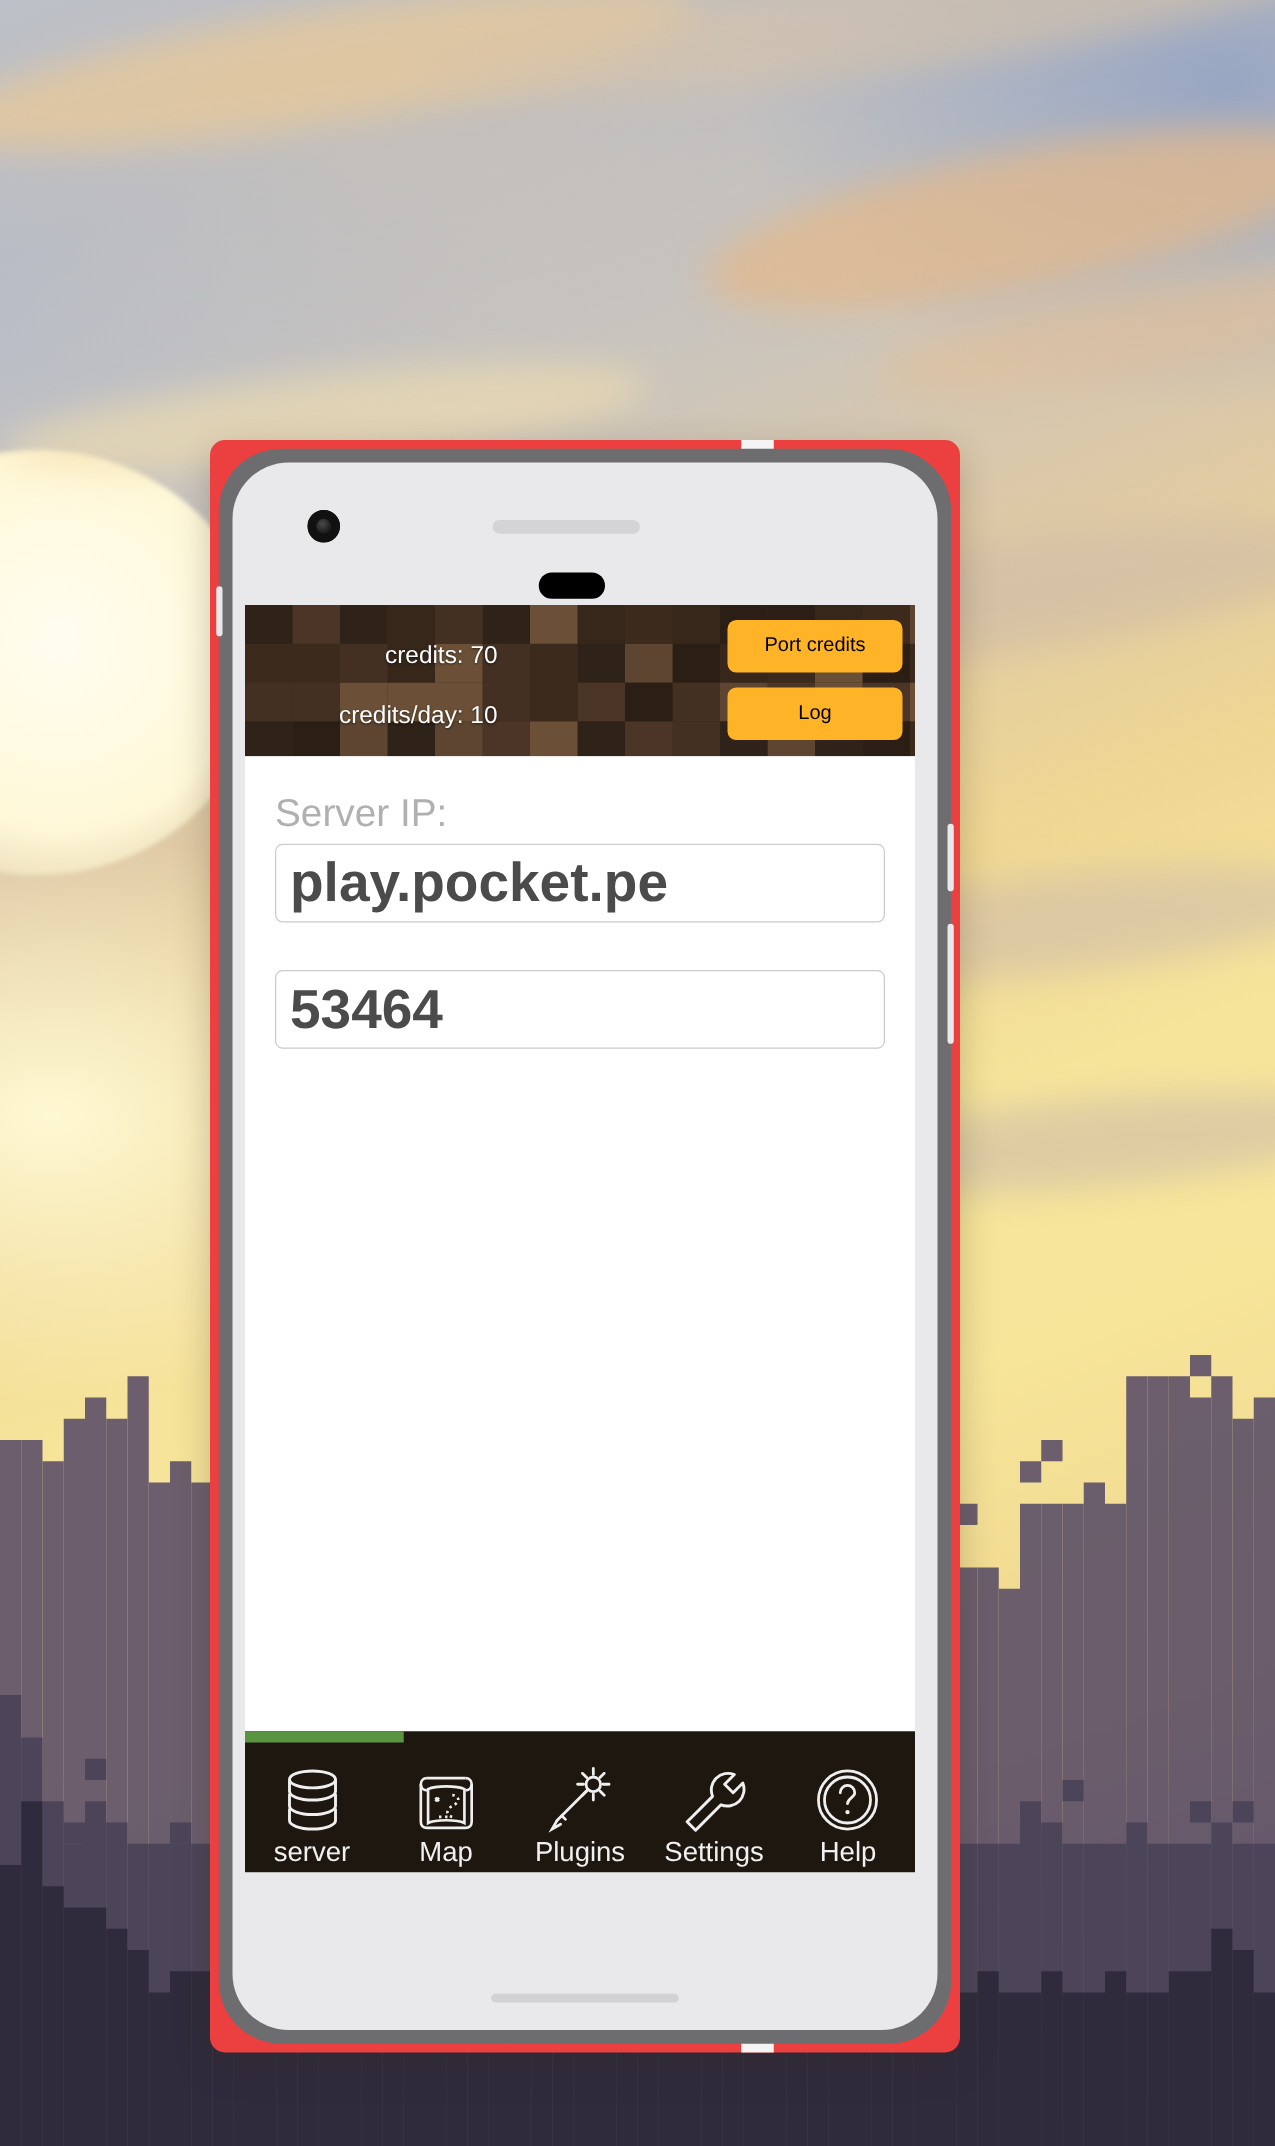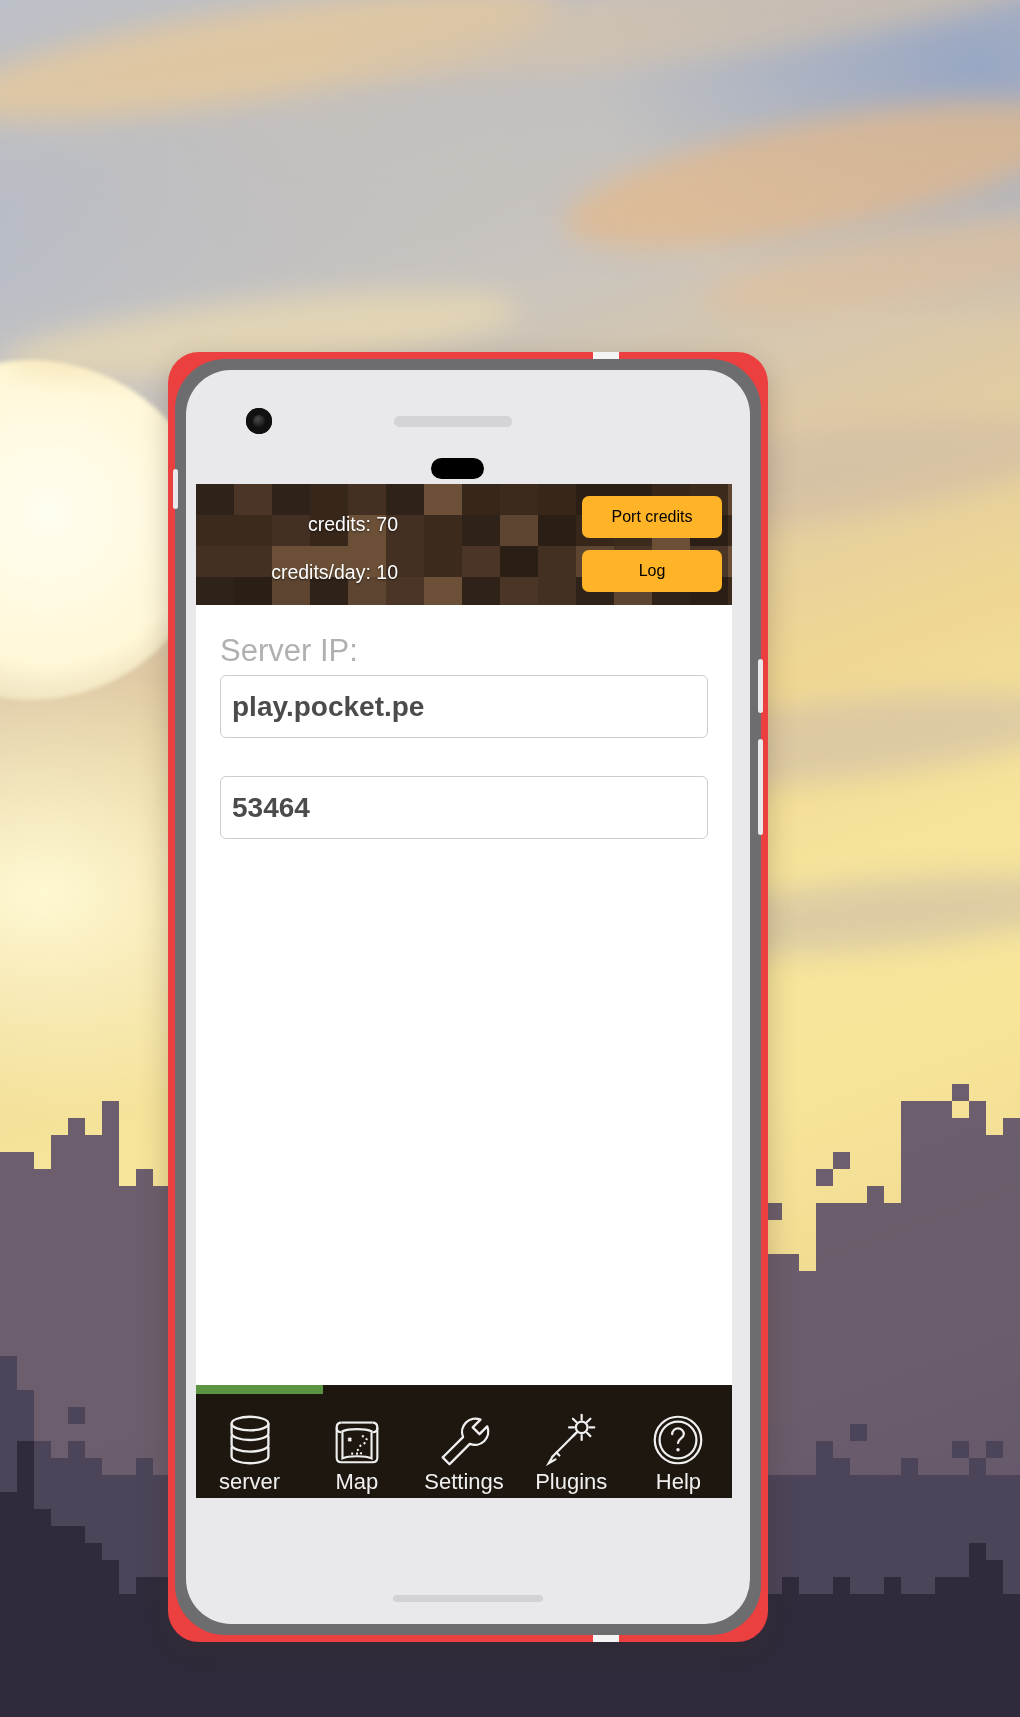--- a/index.html
+++ b/index.html
@@ -75,21 +75,21 @@
     text-shadow: 0 2px 10px rgba(80,70,60,.28);
   }
   .headline .l1 { display:block; font-size: 86px; transform: scaleX(.92); }
   .headline .l2 { display:block; font-size: 86px; margin-top: 22px; transform: scaleX(.92); }
 
   
   .phone {
     position: absolute;
     left: 168px; top: 352px;
     width: 600px; height: 1290px;
-    border-radius: 31px;
+    border-radius: 12px;
     background: #ec4040;
     padding: 7px;
     box-shadow: 0 10px 28px rgba(60,40,30,.25);
   }
   .phone-grey {
     position: absolute; inset: 7px;
     border-radius: 50px;
     background: #6d6d70;
   }
   .phone-screenarea {
@@ -198,21 +198,21 @@
   .field-label {
     color: #b0b0b0;
     font-size: 31px;
     margin-bottom: 6px;
   }
   .field-input {
     width: 100%; height: 63px;
     border: 1px solid #ccc; border-radius: 6px;
     background: #fff;
     color: #4b4b4b;
-    font-size: 28px; font-weight: bold;
+    font-size: 44px; font-weight: bold;
     font-family: "Liberation Sans", sans-serif;
     padding: 0 11px;
   }
   .field-gap { height: 38px; }
 
   
   .nav-wrap {
     position: absolute; left: 0; right: 0; bottom: 0;
     height: 113px;
     background: #1e1710;
@@ -588,37 +588,37 @@
         <path d="M17 23c6-3 24-3 30 0v28c-6-3-24-3-30 0z"></path>
         <path d="M23 30l3 3M26 30l-3 3"></path>
         <path d="M37 28c3 0 5 2 5 4s-3 4-5 5-4 3-4 5 2 4 5 4" stroke-dasharray="2 3"></path>
         <path d="M26 46h10" stroke-dasharray="2 3"></path>
       </svg>
                   </span>
                   <span class="nav-label">Map</span>
                 </div>
                 <div class="nav-item">
                   <span class="nav-icon">
-                    <svg viewBox="0 0 64 64" fill="none" stroke="#efefef" stroke-width="2.4" stroke-linejoin="round">
-        <path d="M49 11c-5-2-11-1-15 3s-5 10-3 15L13 47l-3 3 7 7 3-3 18-18c5 2 11 1 15-3s5-10 3-15l-8 8-7-7z"></path>
-      </svg>
-                  </span>
-                  <span class="nav-label">Settings</span>
-                </div>
-                <div class="nav-item">
-                  <span class="nav-icon">
                     <svg viewBox="0 0 64 64" fill="none" stroke="#efefef" stroke-width="2.3" stroke-linecap="round">
         <circle cx="43" cy="19" r="6"></circle>
         <path d="M43 6v5M43 27v5M30 19h5M51 19h5M34 10l3.5 3.5M48.5 24.5L52 28M52 10l-3.5 3.5M37.5 24.5L34 28"></path>
         <path d="M38 24L13 49"></path>
         <path d="M13 49l-4 7 7-4"></path>
         <path d="M17 45l3 3"></path>
       </svg>
                   </span>
                   <span class="nav-label">Plugins</span>
+                </div>
+                <div class="nav-item">
+                  <span class="nav-icon">
+                    <svg viewBox="0 0 64 64" fill="none" stroke="#efefef" stroke-width="2.4" stroke-linejoin="round">
+        <path d="M49 11c-5-2-11-1-15 3s-5 10-3 15L13 47l-3 3 7 7 3-3 18-18c5 2 11 1 15-3s5-10 3-15l-8 8-7-7z"></path>
+      </svg>
+                  </span>
+                  <span class="nav-label">Settings</span>
                 </div>
                 <div class="nav-item">
                   <span class="nav-icon">
                     <svg viewBox="0 0 64 64" fill="none" stroke="#efefef" stroke-width="2.3" stroke-linecap="round">
         <circle cx="32" cy="32" r="24"></circle>
         <circle cx="32" cy="32" r="19"></circle>
         <path d="M26 26c0-3.5 2.8-6 6-6s6 2.5 6 6c0 4-6 4.5-6 9"></path>
         <circle cx="32" cy="42" r="1.8" fill="#efefef" stroke="none"></circle>
       </svg>
                   </span>

